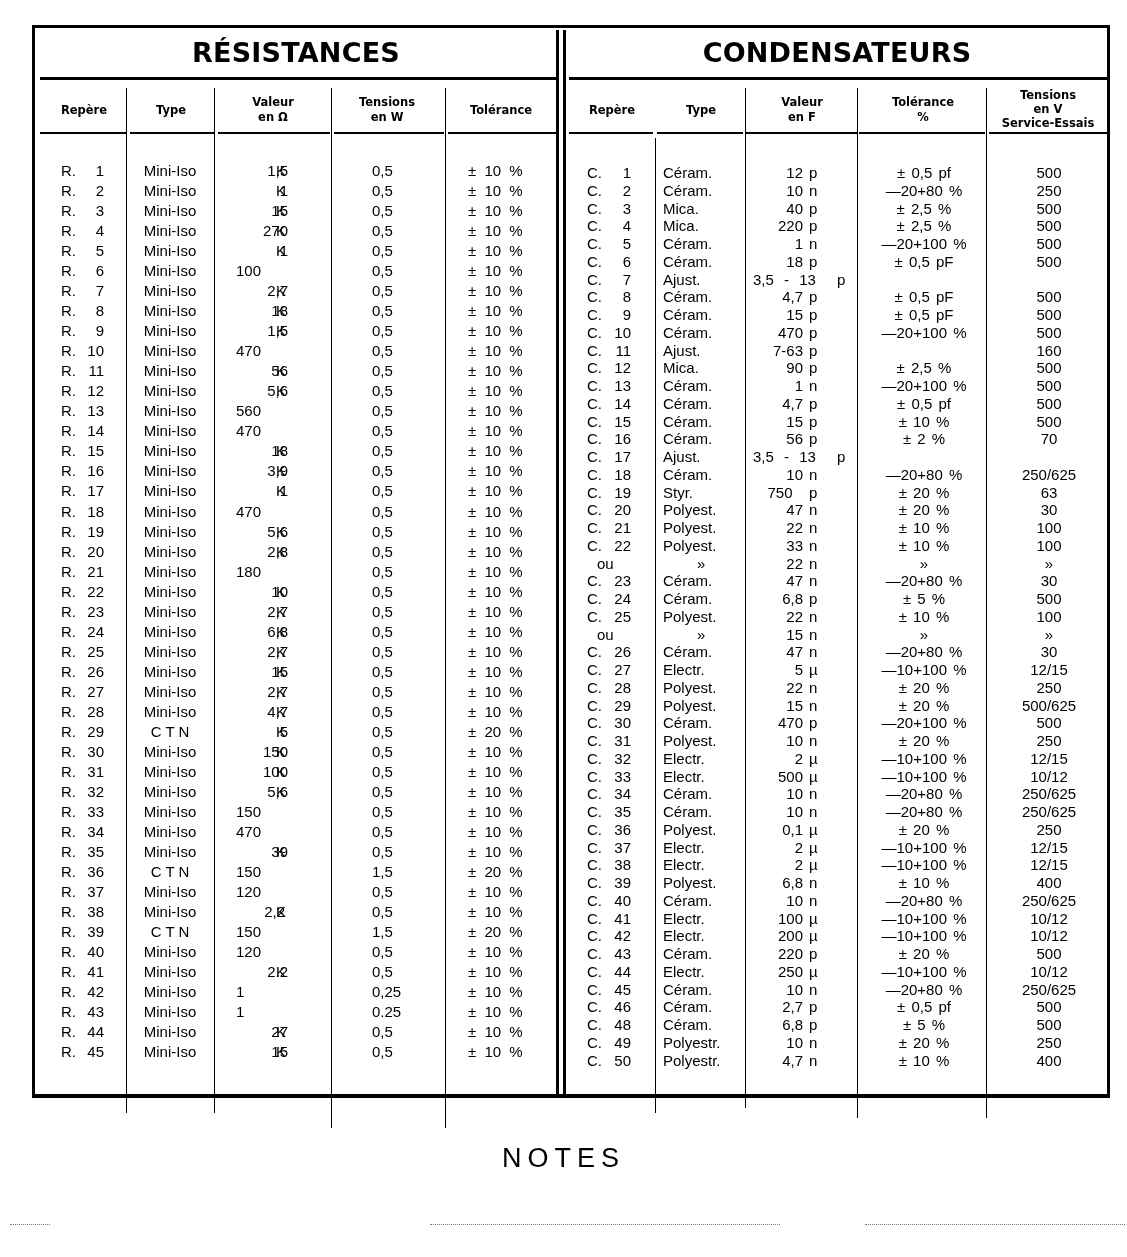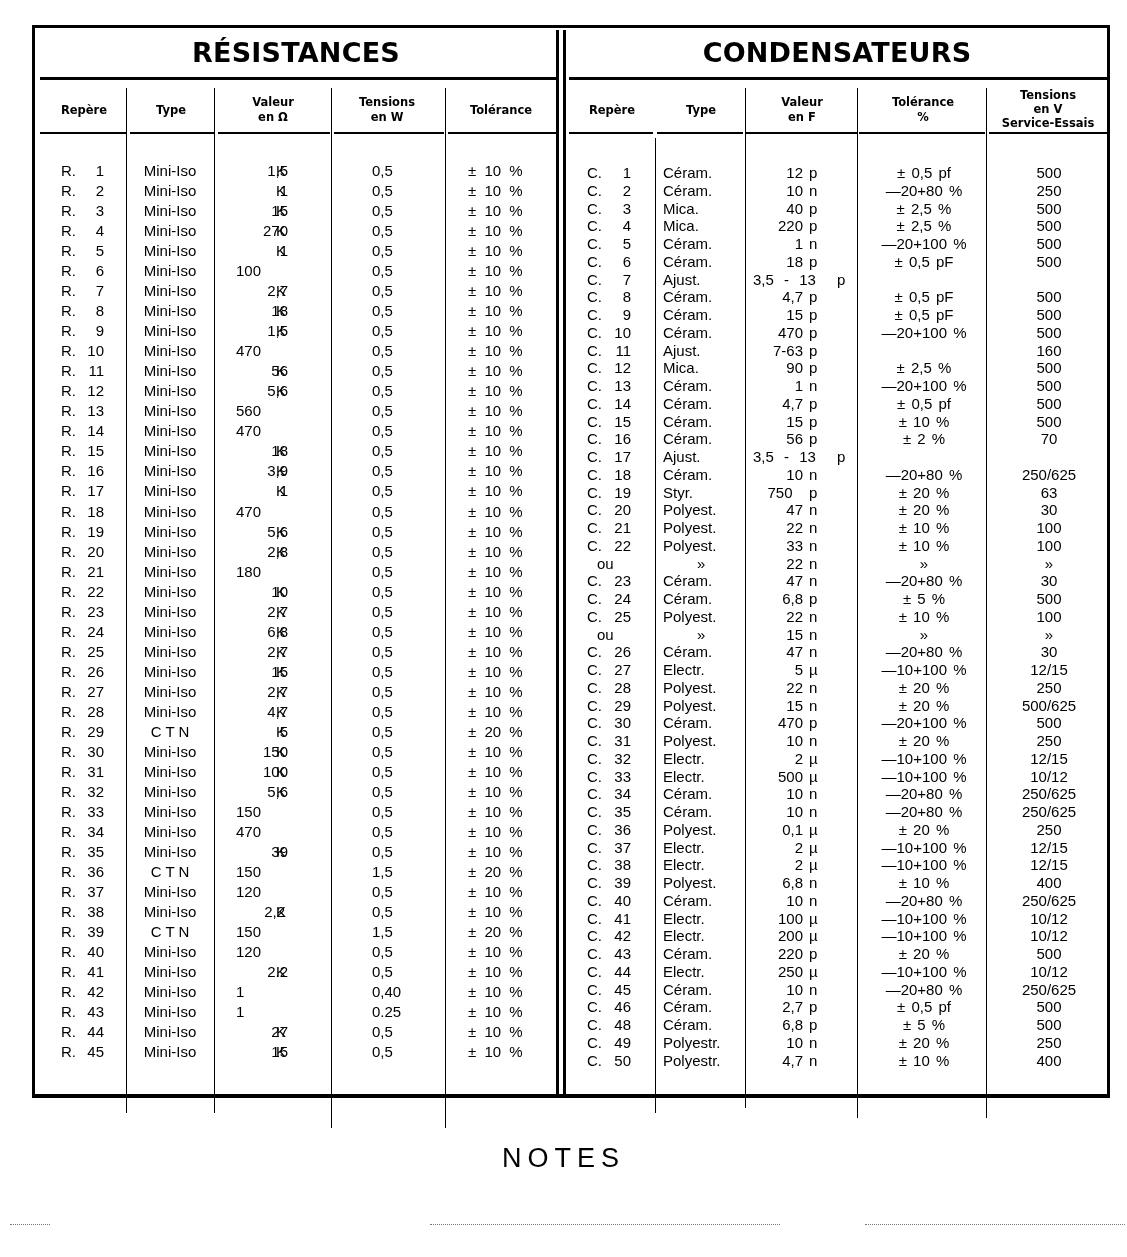--- a/index.html
+++ b/index.html
@@ -435,21 +435,21 @@
         <span class="cell" style="left:240px;">K</span>
         <span class="cell" style="left:336px;">0,5</span>
         <span class="cell" style="left:432px;word-spacing:4px;">± 10 %</span>
       </div>
       <div class="row" style="top: 821.23px; width: 520px;">
         <span class="cell" style="left:25px;">R.</span>
         <span class="cell" style="left:48px;width:20px;text-align:right;">42</span>
         <span class="cell" style="left:92px;width:84px;text-align:center;">Mini-Iso</span>
         <span class="cell" style="left:200px;width:52px;text-align:left;">1</span>
         <span class="cell" style="left:240px;"></span>
-        <span class="cell" style="left:336px;">0,40</span>
+        <span class="cell" style="left:336px;">0,25</span>
         <span class="cell" style="left:432px;word-spacing:4px;">± 10 %</span>
       </div>
       <div class="row" style="top: 841.26px; width: 520px;">
         <span class="cell" style="left:25px;">R.</span>
         <span class="cell" style="left:48px;width:20px;text-align:right;">43</span>
         <span class="cell" style="left:92px;width:84px;text-align:center;">Mini-Iso</span>
         <span class="cell" style="left:200px;width:52px;text-align:left;">1</span>
         <span class="cell" style="left:240px;"></span>
         <span class="cell" style="left:336px;">0.25</span>
         <span class="cell" style="left:432px;word-spacing:4px;">± 10 %</span>

